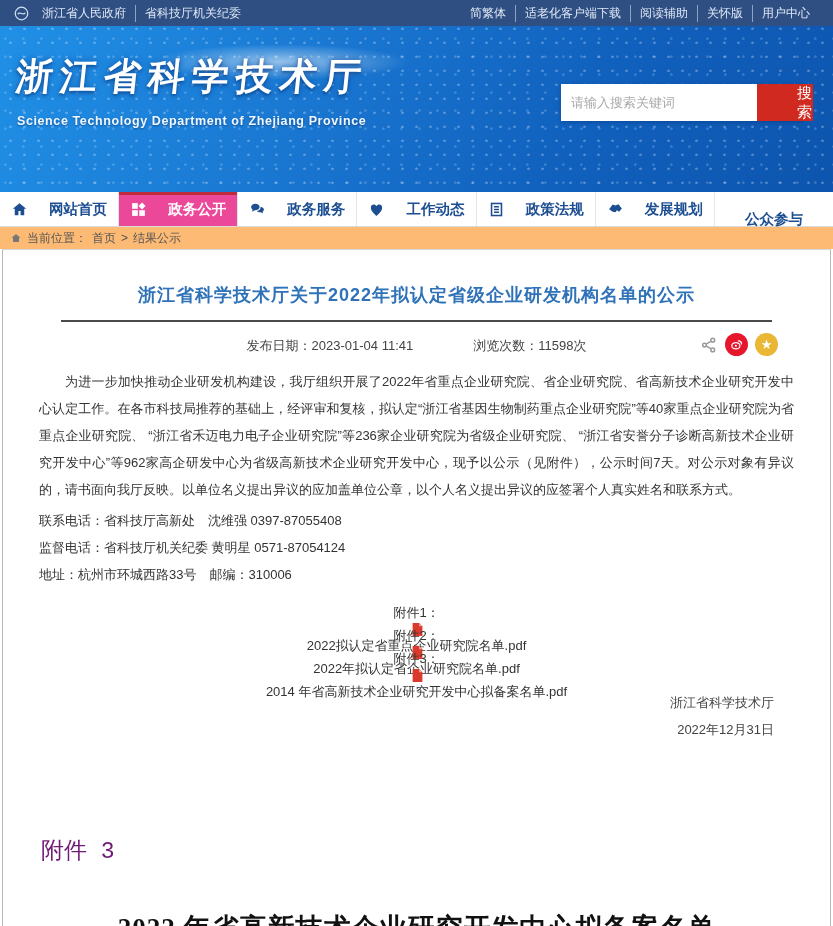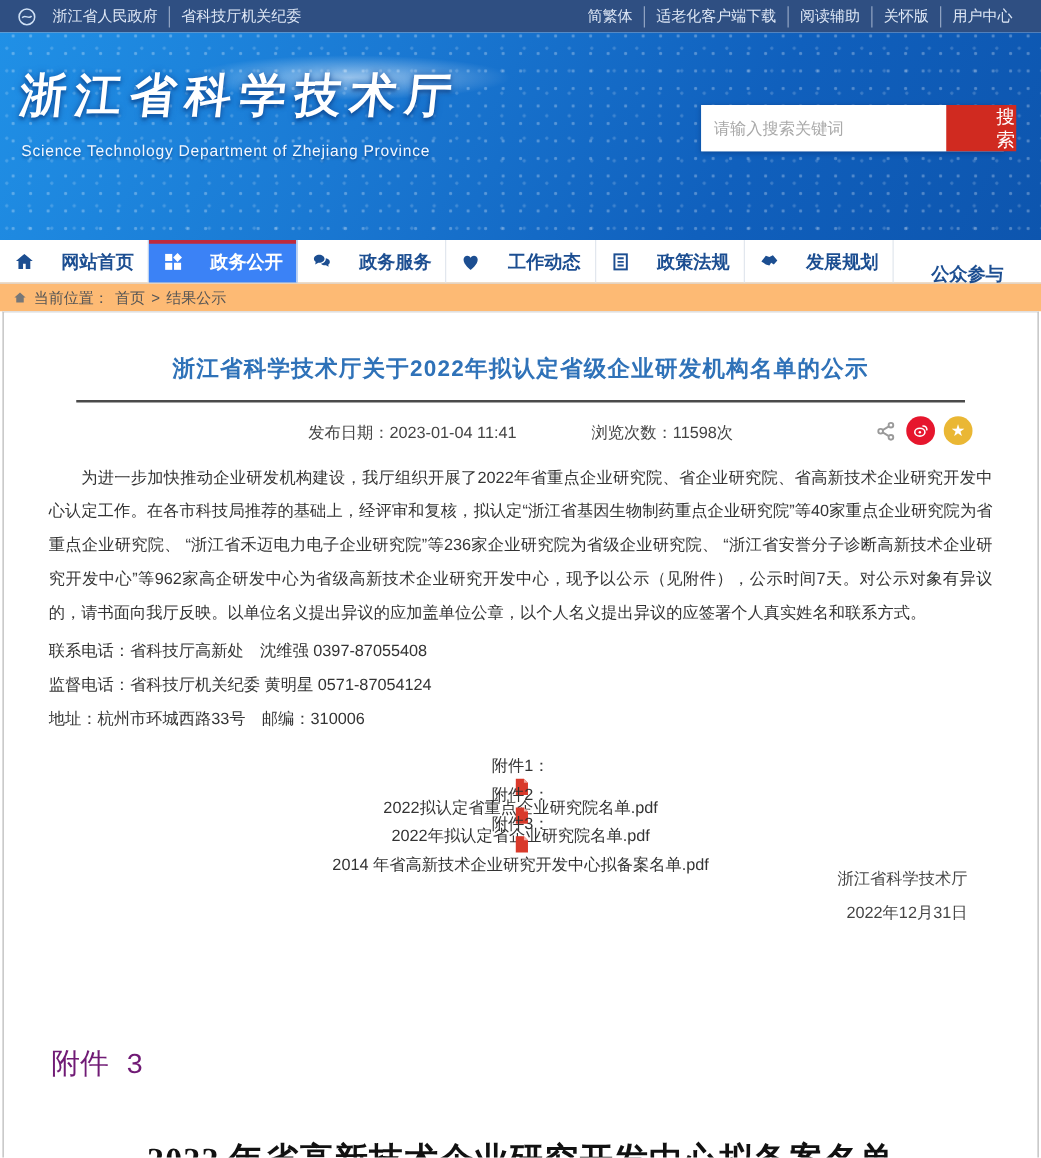--- a/index.html
+++ b/index.html
@@ -21,37 +21,37 @@
       radial-gradient(circle at 75% 20%, rgba(255,255,255,.28) 0 1px, transparent 1.6px),
       radial-gradient(circle at 30% 70%, rgba(255,255,255,.18) 0 1px, transparent 1.6px),
       linear-gradient(118deg,#2090e6 0%,#1a79d3 35%,#1060bd 70%,#0d55ae 100%);
     background-size: 14px 14px, 18px 18px, 100% 100%; overflow:hidden; }
   .banner .glow { position:absolute; left:150px; top:18px; width:260px; height:36px;
     background:radial-gradient(ellipse at center, rgba(255,255,255,.55), transparent 70%); }
   .site-name { position:absolute; left:16px; top:26px; color:#fff; font-size:37px;
     font-weight:700; font-family:"Liberation Serif", serif; letter-spacing:7px;
     transform:skewX(-6deg); text-shadow:0 0 6px rgba(20,80,160,.8), 0 2px 3px rgba(0,40,100,.5); }
   .site-name-en { position:absolute; left:17px; top:88px; color:#f2f7ff; font-size:12.5px;
-    font-weight:400; letter-spacing:.6px; text-shadow:0 1px 2px rgba(0,40,100,.5); }
+    font-weight:700; letter-spacing:.6px; text-shadow:0 1px 2px rgba(0,40,100,.5); }
   .searchbox { position:absolute; right:30px; top:58px; width:242px; height:37px;
     display:flex; background:#fff; box-shadow:0 1px 4px rgba(0,30,80,.35); }
   .searchbox input { flex:1; border:none; outline:none; padding:0 10px; font-size:13px;
     color:#333; font-family:inherit; }
   .searchbox input::placeholder { color:#a9a9a9; }
   .searchbox button { width:56px; border:none; background:#d02a20; color:#fff;
     font-size:15px; cursor:pointer; font-family:inherit; letter-spacing:1px;padding-left:40px; }
 
   
   .nav { height:34px; display:flex; background:#fff; }
   .nav-item { flex:1; display:flex; align-items:center; justify-content:center; gap:21px;
     font-size:14.5px; font-weight:700; color:#1c4e91; cursor:pointer;
     border-right:1px solid #e2e7ee; }
   .nav-item:last-child { border-right:none;flex-direction:column; }
   .nav-item svg { width:17px; height:17px; }
-  .nav-item.active { background:#3b82f6; color:#fff; box-shadow:inset 0 3px 0 #bf2a3c; }
+  .nav-item.active { background:#ec4899; color:#fff; box-shadow:inset 0 3px 0 #bf2a3c; }
 
   
   .breadcrumb { height:23px; background:#fdba74; border-top:1px solid #dcdcda;
     display:flex; align-items:center; font-size:12px; color:#555; padding-left:10px; gap:5px; }
   .breadcrumb svg { width:12px; height:12px; }
   .breadcrumb a { color:#555; text-decoration:none; cursor:pointer; }
 
   
   .page-card { margin:0 2px; border-left:1px solid #b9b9b9; border-right:1px solid #b9b9b9;
     border-top:1px solid #d8d8d8; height:876px; background:#fff; }

